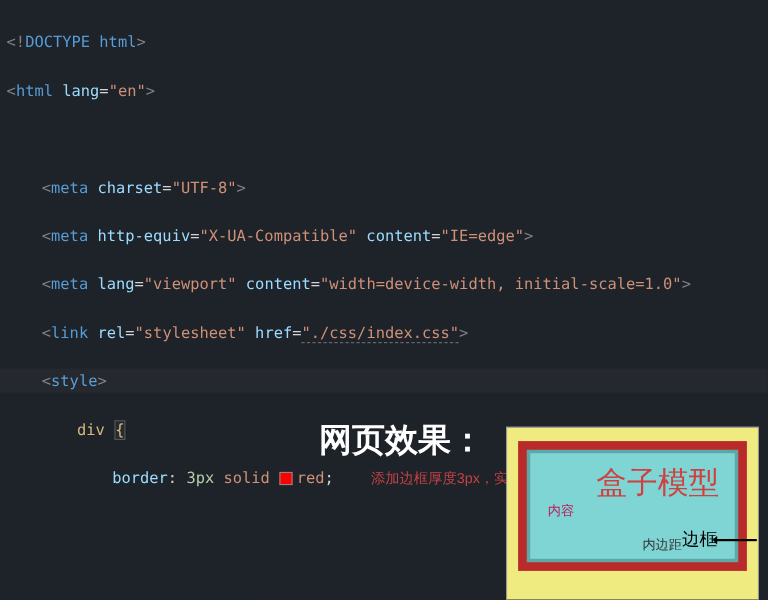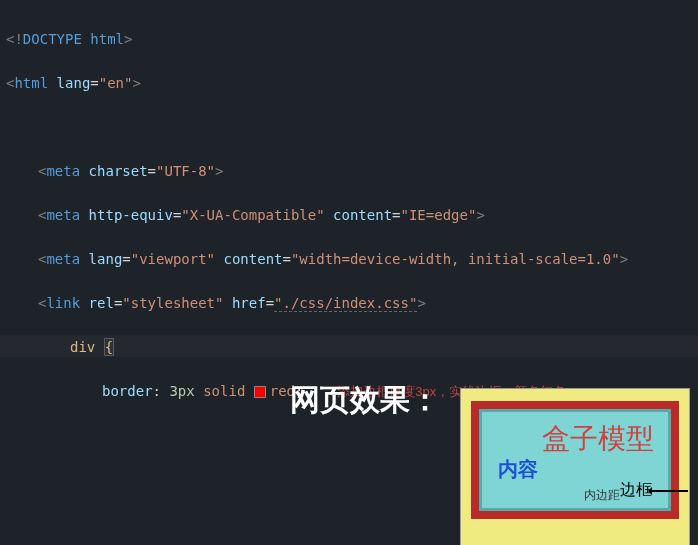--- a/index.html
+++ b/index.html
@@ -63,40 +63,41 @@
   left: 8px; top: 8px; right: 8px; bottom: 8px;
   background: #7fd4d4;
   border: 3px solid #5aa8a8;
 }
 .box-inner {
   position: absolute;
   left: 8px; top: 8px; right: 8px; bottom: 8px;
   background: #7fd4d4;
 }
 .box-title-cn { position: absolute; right: 6px; top: 0; color: #d04040; font-size: 28px; font-family: "STKaiti","KaiTi",serif; }
-.box-content { position: absolute; left: 8px; top: 36px; color: #1d4ed8; font-size: 20px; font-weight: bold; }
+.box-content { position: absolute; left: 8px; top: 36px; color: #be185d; font-size: 12px; }
 .box-border-label { position: absolute; right: 8px; top: 60px; color: #000; font-size: 16px; }
 .arrow-line { position: absolute; right: -28px; top: 70px; width: 38px; height: 2px; background: #000; }
 .arrow-line:before { content:""; position:absolute; left:-6px; top:-3px; border:4px solid transparent; border-right-color:#000; }
 .lbl-inner { position: absolute; right: 48px; bottom: 4px; color: #333; font-size: 12px; font-family: "SimSun"; margin-left: 24px; }
 .hl-line { position: absolute; left: 0; top: 335px; width: 698px; height: 22px; background: rgba(255,255,255,0.03); pointer-events: none; }
 </style>
 </head>
 <body>
 
 <div class="hl-line"></div>
 
 <div class="code-area">
 <span class="line"><span class="graytag">&lt;!</span><span class="tag">DOCTYPE</span> <span class="tag">html</span><span class="graytag">&gt;</span></span>
 <span class="line"><span class="graytag">&lt;</span><span class="tag">html</span> <span class="attr">lang</span><span class="text">=</span><span class="str">"en"</span><span class="graytag">&gt;</span></span>
 <span class="line">&nbsp;</span>
 <span class="line i1"><span class="graytag">&lt;</span><span class="tag">meta</span> <span class="attr">charset</span><span class="text">=</span><span class="str">"UTF-8"</span><span class="graytag">&gt;</span></span>
 <span class="line i1"><span class="graytag">&lt;</span><span class="tag">meta</span> <span class="attr">http-equiv</span><span class="text">=</span><span class="str">"X-UA-Compatible"</span> <span class="attr">content</span><span class="text">=</span><span class="str">"IE=edge"</span><span class="graytag">&gt;</span></span>
 <span class="line i1"><span class="graytag">&lt;</span><span class="tag">meta</span> <span class="attr">lang</span><span class="text">=</span><span class="str">"viewport"</span> <span class="attr">content</span><span class="text">=</span><span class="str">"width=device-width, initial-scale=1.0"</span><span class="graytag">&gt;</span></span>
 <span class="line i1"><span class="graytag">&lt;</span><span class="tag">link</span> <span class="attr">rel</span><span class="text">=</span><span class="str">"stylesheet"</span> <span class="attr">href</span><span class="text">=</span><span class="str underline">"./css/index.css"</span><span class="graytag">&gt;</span></span>
+<span class="line i1"><span class="graytag">&lt;</span><span class="tag">style</span><span class="graytag">&gt;</span></span>
 <span class="line i2"><span class="sel">div</span> <span class="brace-hl sel">{</span></span>
 <span class="line i3"><span class="prop">border</span><span class="text">: </span><span class="num">3px</span> <span class="val">solid</span> <span class="color-box"></span><span class="val">red</span><span class="text">;</span>    <span class="comment-cn">添加边框厚度3px，实线边框，颜色红色</span></span>
 
 
 
 
 
 
 
 

